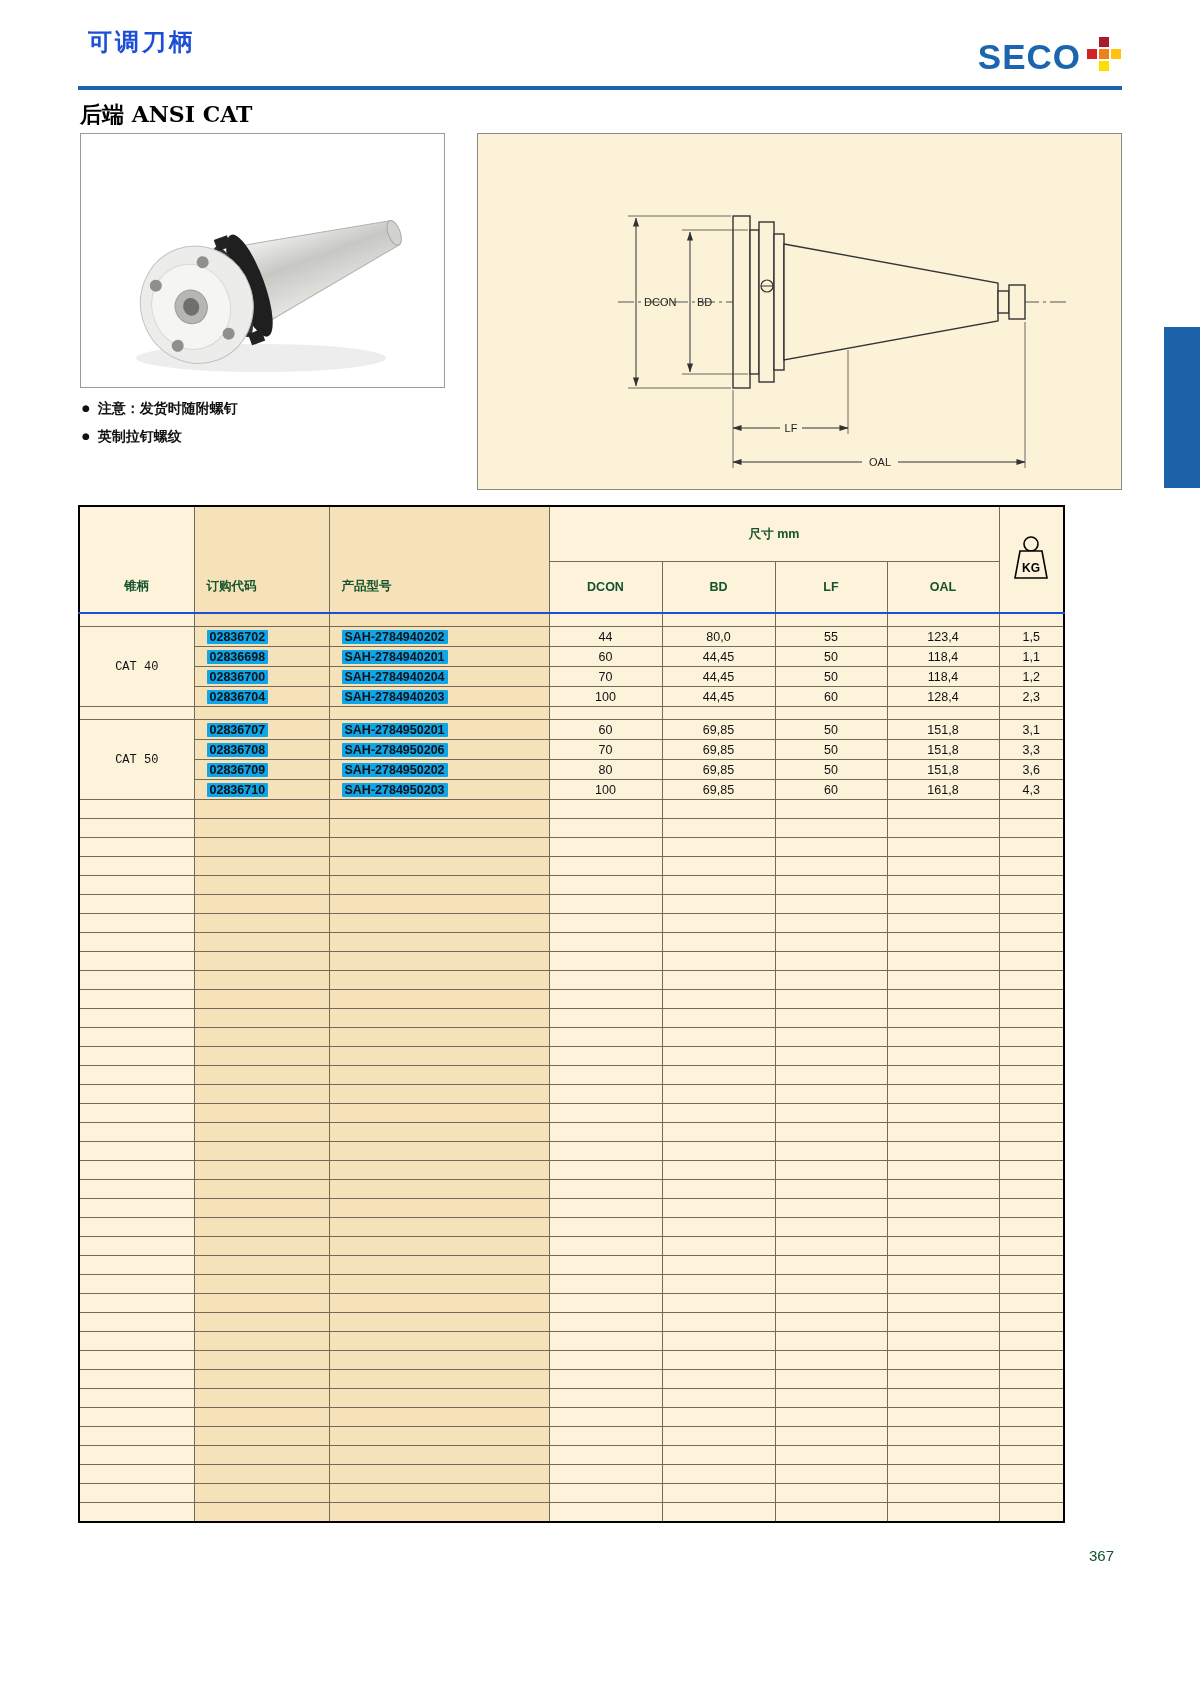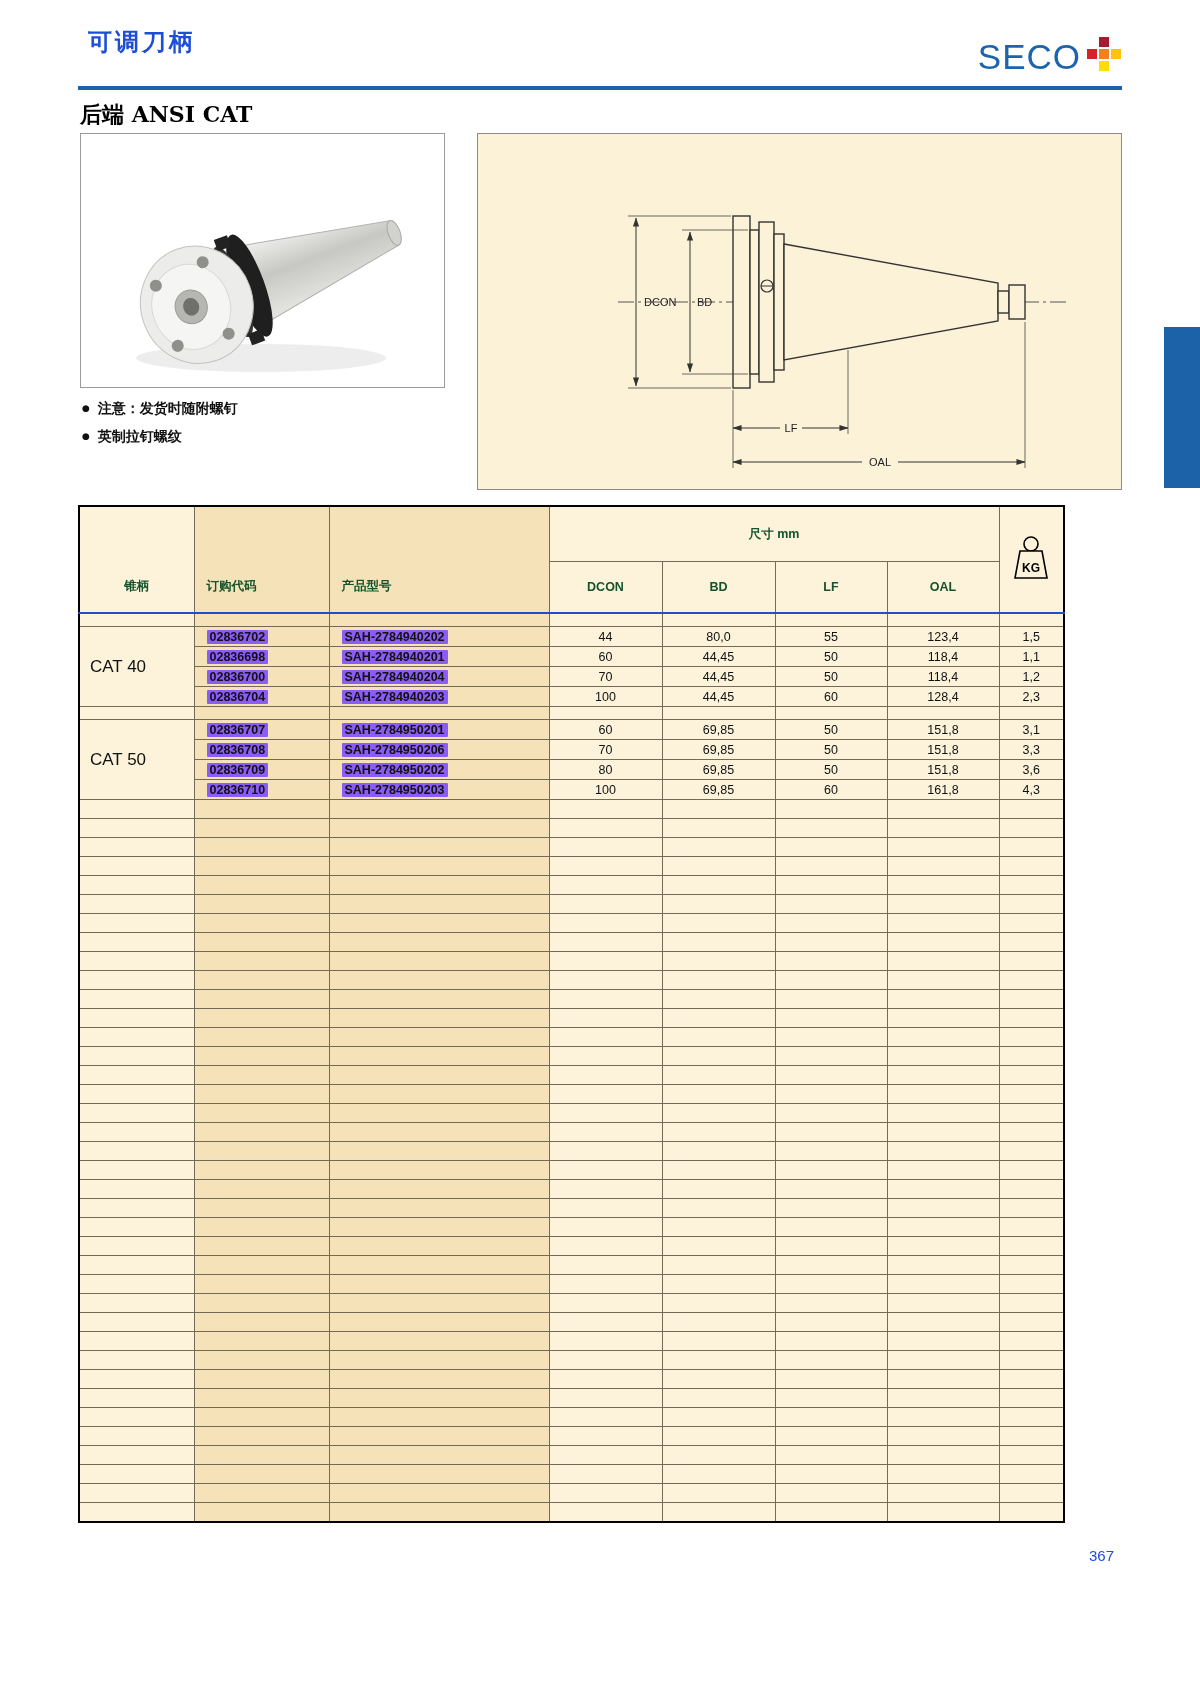--- a/index.html
+++ b/index.html
@@ -13,21 +13,21 @@
     font-size:24px;font-weight:700;letter-spacing:3px;color:#1d4ed8;
   }
   .title-rule{
     position:absolute;left:78px;top:86px;width:1044px;height:4px;
     background:#1b62a8;
   }
   .brand{
     position:absolute;right:78px;top:36px;display:flex;align-items:center;gap:5px;
   }
   .brand-text{
-    font-size:35px;font-weight:400;color:#1b65ae;letter-spacing:1px;line-height:1;
+    font-size:35px;font-weight:700;color:#1b65ae;letter-spacing:1px;line-height:1;
     font-family:"Liberation Sans",sans-serif;
   }
   .subtitle{
     position:absolute;left:80px;top:100px;margin:0;
     font-family:"DejaVu Serif","Liberation Serif",serif;
     font-size:22px;font-weight:700;color:#000;
   }
   .photo-box{
     position:absolute;left:80px;top:133px;width:363px;height:253px;margin:0;
     border:1px solid #9a9a9a;background:#ffffff;overflow:hidden;
@@ -61,25 +61,25 @@
   th.rowspan-hdr{vertical-align:bottom;padding-bottom:17px;}
   th.th-left{text-align:left;padding-left:12px;margin-left:28px;}
   th.hdr-bottom{border-bottom:2px solid #1d4ed8;}
   th.band-hdr{vertical-align:middle;font-weight:700;}
   th.kg-th{vertical-align:middle;padding:0;}
   .data-row td{height:19px;}
   .spacer-row td{height:12px;}
   .empty-row td{height:18px;}
   td.num{text-align:center;}
   td.col-code,td.col-model{font-weight:700;padding-left:12px;}
-  td.taper-cell{text-align:left;vertical-align:middle;font-size:17px;}
-  .hl{background:#8b5cf6;padding:0 3px;border-radius:1px;}
+  td.taper-cell{text-align:center;vertical-align:middle;font-size:12px;font-family:Liberation Mono, monospace;}
+  .hl{background:#0ea5e9;padding:0 3px;border-radius:1px;}
   tr.group-start td{border-top:1.5px solid #000;}
   .page-number{
-    position:absolute;right:86px;top:1547px;font-size:15px;color:#1d4ed8;
+    position:absolute;right:86px;top:1547px;font-size:15px;color:#14532d;
   }
   svg text{font-family:"Liberation Sans",sans-serif;}
 </style>
 </head>
 <body>
 
 <h1 class="page-title">可调刀柄</h1>
 
 <div class="brand">
   <span class="brand-text">SECO</span>

